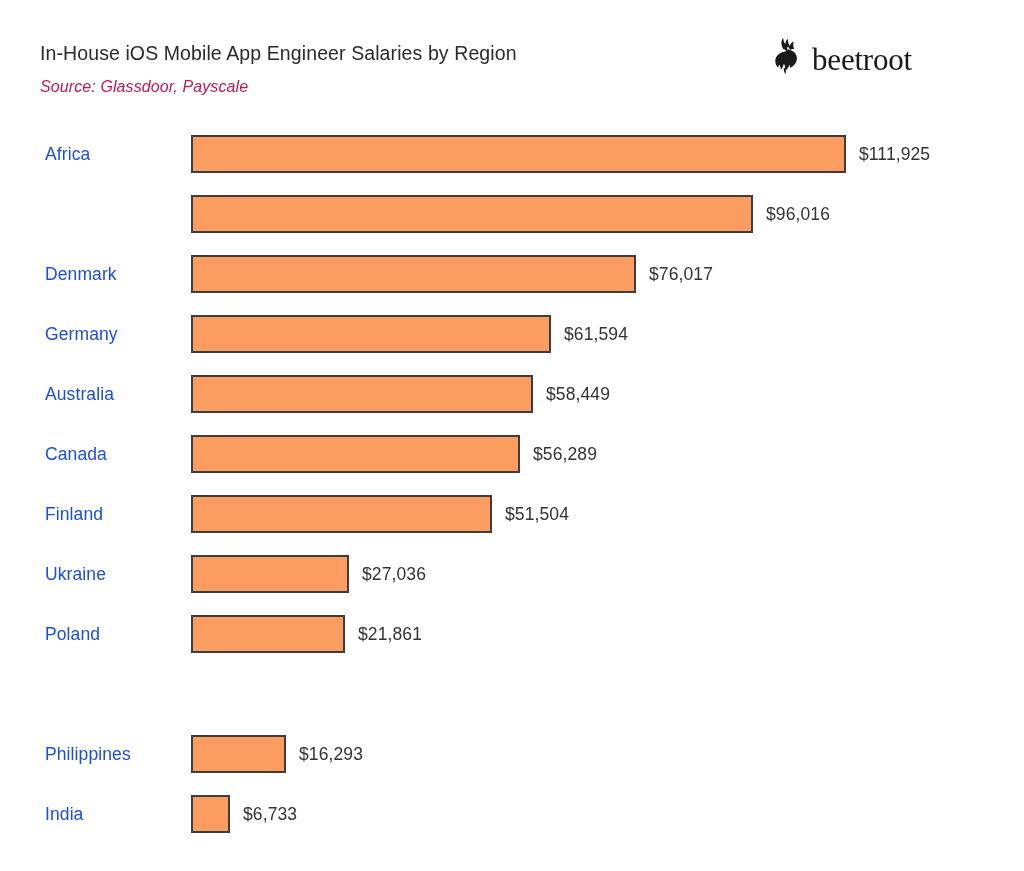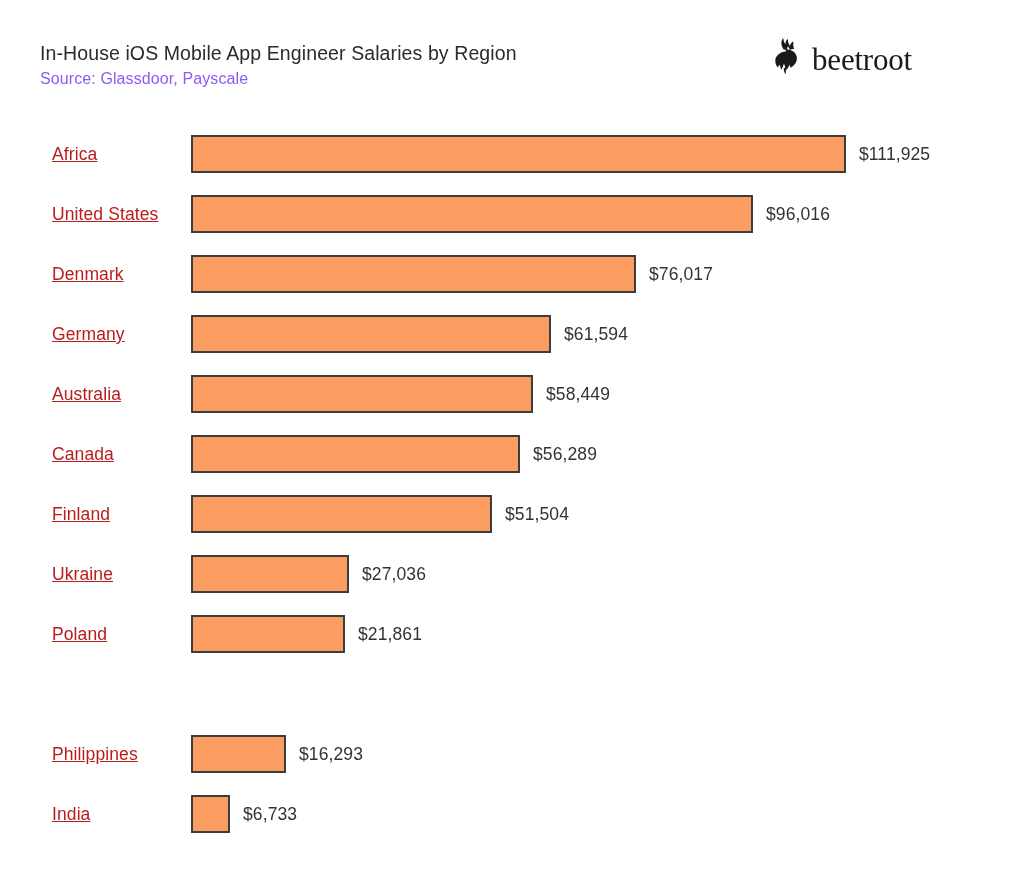--- a/index.html
+++ b/index.html
@@ -30,24 +30,25 @@
   }
   #chart-title {
     font-size: 19.5px;
     font-weight: 400;
     color: #2b2b2b;
     letter-spacing: .1px;
     line-height: 1.25;
     white-space: nowrap;
   }
   #chart-subtitle {
-    margin-top: 5px;
+    margin-top: 13px;
     font-size: 16px;
+    font-style: italic;
     font-weight: 400;
-    color: #8b5cf6;
+    color: #be185d;
     letter-spacing: .1px;
     white-space: nowrap;
   }
 
   
   #logo {
     position: absolute;
     right: 40px; top: 38px;
     display: flex;
     align-items: center;
@@ -73,29 +74,28 @@
   }
   .row {
     position: absolute;
     left: 0;
     width: 1024px;
     height: 38px;
     display: block;
   }
   .row-label {
     position: absolute;
-    left: 52px;
+    left: 45px;
     top: 0;
     height: 38px;
     line-height: 38px;
     font-size: 17.5px;
-    color: #b91c1c;
-    white-space: nowrap;
-    letter-spacing: .1px;
-    text-decoration: underline;
+    color: #1d4ed8;
+    white-space: nowrap;
+    letter-spacing: .1px;
   }
   .bar {
     position: absolute;
     top: 0;
     height: 38px;
     background: #fb9c60;
     border: 2px solid #3d3d3d;
   }
   .bar-value {
     position: absolute;
@@ -138,21 +138,20 @@
 
   </div>
 
   <div id="plot">
       <div class="row" style="top: 135px;">
         <div class="row-label">Africa</div>
         <div class="bar" style="left: 191px; width: 655px; background: rgb(251, 156, 96); border-color: rgb(61, 61, 61);"></div>
         <div class="bar-value" style="left: 859px;">$111,925</div>
       </div>
       <div class="row" style="top: 195px;">
-        <div class="row-label">United States</div>
         <div class="bar" style="left: 191px; width: 562px; background: rgb(251, 156, 96); border-color: rgb(61, 61, 61);"></div>
         <div class="bar-value" style="left: 766px;">$96,016</div>
       </div>
       <div class="row" style="top: 255px;">
         <div class="row-label">Denmark</div>
         <div class="bar" style="left: 191px; width: 445px; background: rgb(251, 156, 96); border-color: rgb(61, 61, 61);"></div>
         <div class="bar-value" style="left: 649px;">$76,017</div>
       </div>
       <div class="row" style="top: 315px;">
         <div class="row-label">Germany</div>

